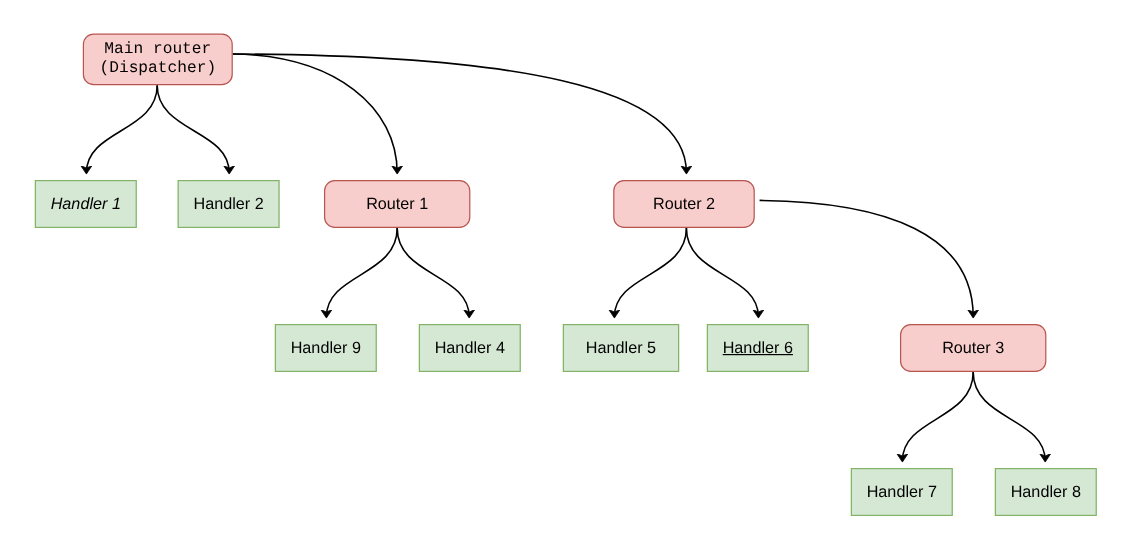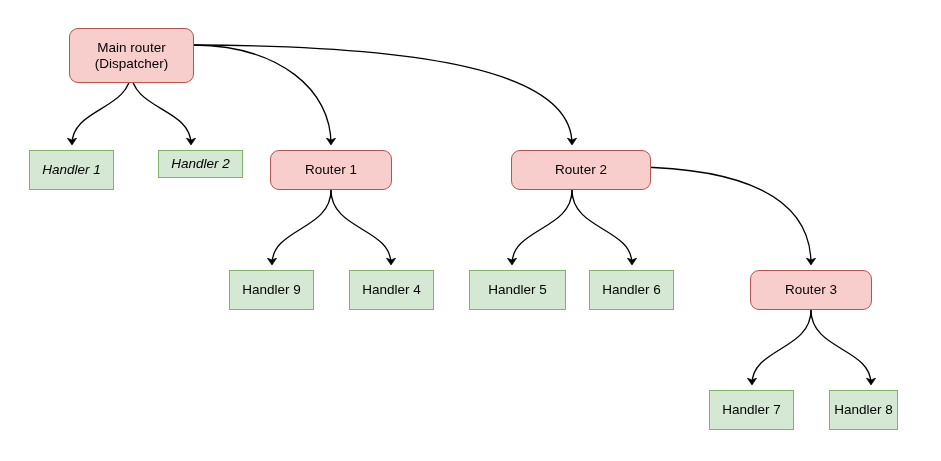--- a/index.html
+++ b/index.html
@@ -73,28 +73,28 @@
         <path d="M 331 190 C 331 230 391 228 391 264" marker-end="url(#arrowhead)" stroke="#000000"></path>
         <path d="M 572 190 C 572 230 512 228 512 264" marker-end="url(#arrowhead)" stroke="#000000"></path>
         <path d="M 572 190 C 572 230 632 228 632 264" marker-end="url(#arrowhead)" stroke="#000000"></path>
         <path d="M 633 167 C 740 168 811 196 811 264" marker-end="url(#arrowhead)" stroke="#000000"></path>
         <path d="M 811 310 C 811 350 752 348 752 384" marker-end="url(#arrowhead)" stroke="#000000"></path>
         <path d="M 811 310 C 811 350 871 348 871 384" marker-end="url(#arrowhead)" stroke="#000000"></path>
       </g>
   </svg>
 
   <div id="nodes-layer">
-      <div class="node node-router" style="left: 69px; top: 28px; width: 125px; height: 55px;"><span class="node-label">Main router
+      <div class="node node-router" style="left: 69px; top: 28px; width: 125px; height: 43px; font-family: Liberation Mono, monospace;"><span class="node-label">Main router
 (Dispatcher)</span></div>
       <div class="node node-handler" style="left: 29px; top: 150px; width: 85px; height: 40px; font-style: italic;"><span class="node-label">Handler 1</span></div>
-      <div class="node node-handler" style="left: 158px; top: 150px; width: 85px; height: 28px; font-style: italic;"><span class="node-label">Handler 2</span></div>
+      <div class="node node-handler" style="left: 148px; top: 150px; width: 85px; height: 40px;"><span class="node-label">Handler 2</span></div>
       <div class="node node-router" style="left: 270px; top: 150px; width: 122px; height: 40px;"><span class="node-label">Router 1</span></div>
-      <div class="node node-router" style="left: 511px; top: 150px; width: 140px; height: 40px;"><span class="node-label">Router 2</span></div>
+      <div class="node node-router" style="left: 511px; top: 150px; width: 118px; height: 40px;"><span class="node-label">Router 2</span></div>
       <div class="node node-handler" style="left: 229px; top: 270px; width: 85px; height: 40px;"><span class="node-label">Handler 9</span></div>
       <div class="node node-handler" style="left: 349px; top: 270px; width: 85px; height: 40px; justify-content: center;"><span class="node-label">Handler 4</span></div>
       <div class="node node-handler" style="left: 469px; top: 270px; width: 97px; height: 40px;"><span class="node-label">Handler 5</span></div>
-      <div class="node node-handler" style="left: 589px; top: 270px; width: 85px; height: 40px;"><span class="node-label">Handler 6</span></div>
+      <div class="node node-handler" style="left: 589px; top: 270px; width: 85px; height: 40px; text-decoration: underline;"><span class="node-label">Handler 6</span></div>
       <div class="node node-router" style="left: 750px; top: 270px; width: 122px; height: 40px; text-align: center;"><span class="node-label">Router 3</span></div>
       <div class="node node-handler" style="left: 709px; top: 390px; width: 85px; height: 40px;"><span class="node-label">Handler 7</span></div>
-      <div class="node node-handler" style="left: 829px; top: 390px; width: 69px; height: 40px;"><span class="node-label">Handler 8</span></div>
+      <div class="node node-handler" style="left: 829px; top: 390px; width: 85px; height: 40px;"><span class="node-label">Handler 8</span></div>
     </div>
 
 </div>
 
 </body></html>

